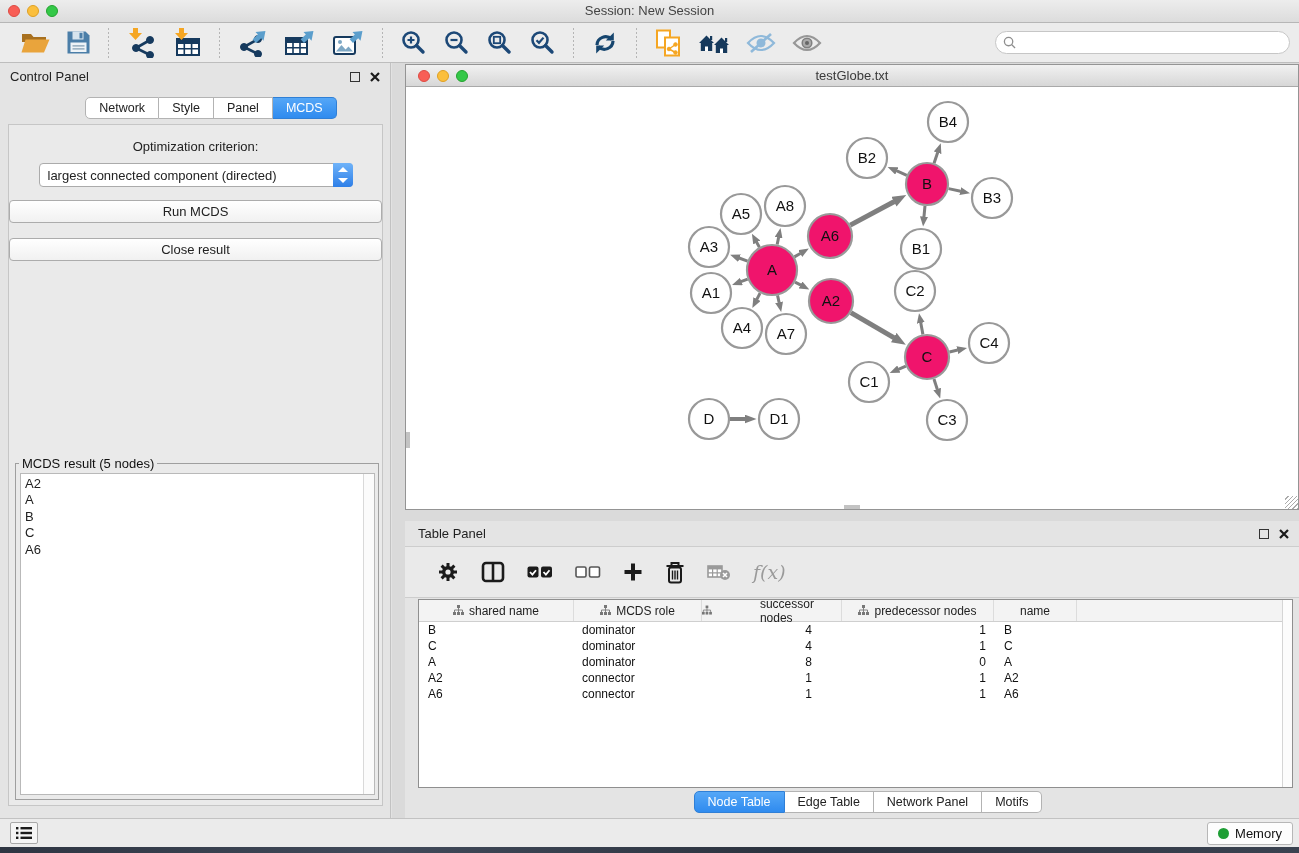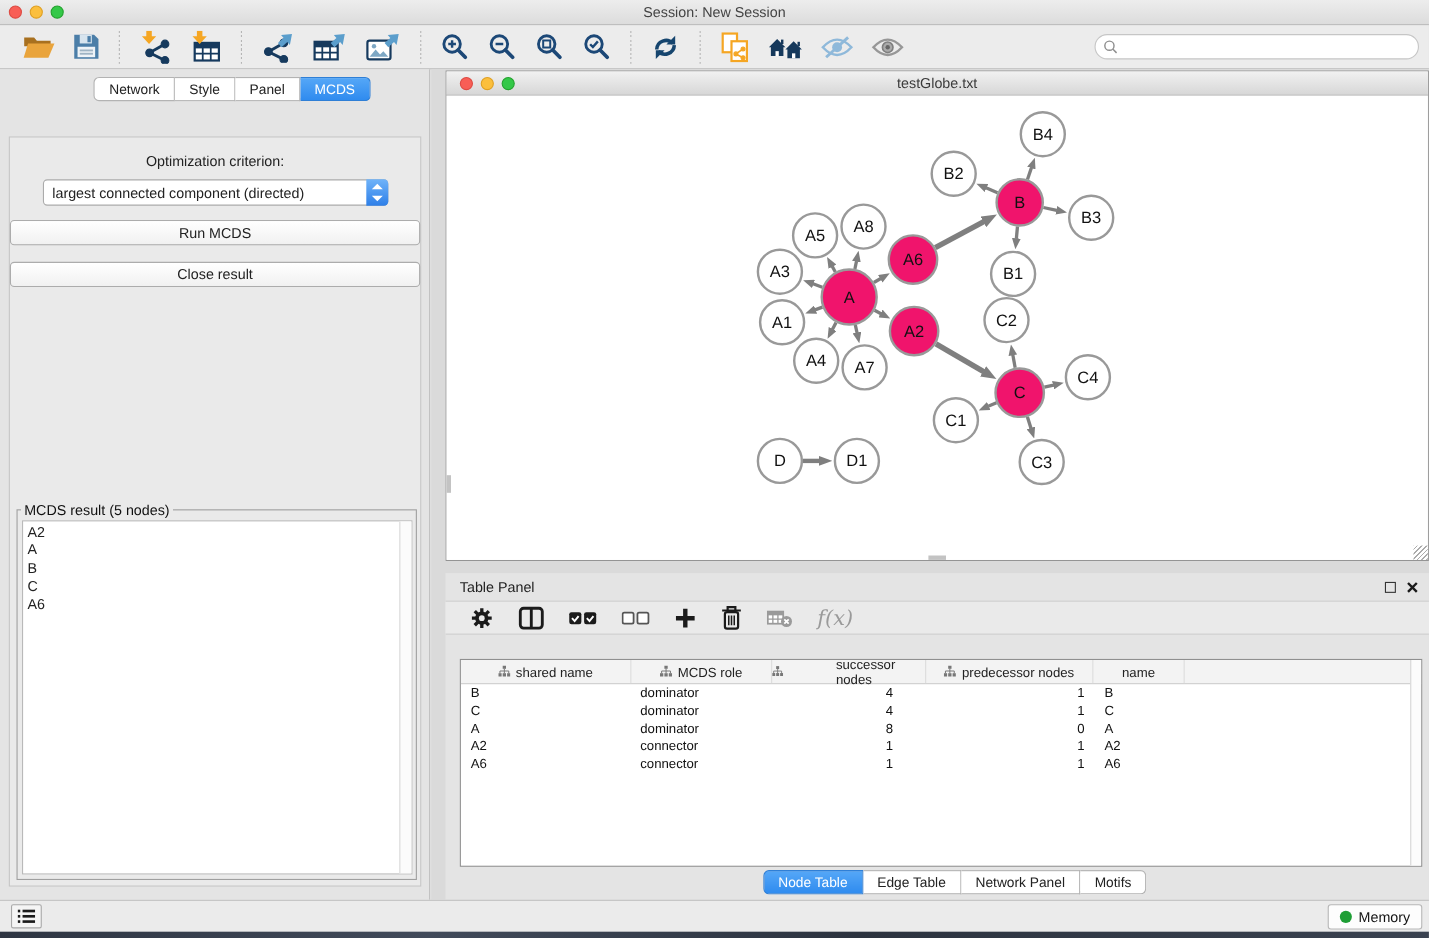--- a/index.html
+++ b/index.html
@@ -81,22 +81,22 @@
   .nw-canvas { position:relative; height:calc(100% - 22px); background:#fff; }
   #graph-svg { position:absolute; inset:0; }
   .vstub { position:absolute; left:0; top:345px; width:4px; height:16px; background:#c3c3c3; }
   .hstub { position:absolute; left:438px; bottom:0; width:16px; height:4px; background:#c3c3c3; }
   .grip { position:absolute; right:0; bottom:0; width:13px; height:13px;
     background:repeating-linear-gradient(135deg, transparent 0 2px, #ababab 2px 3px); }
 
   
   .table-panel { position:absolute; left:13px; top:458px; right:0; bottom:0; background:#e4e4e4; }
   .tp-head { height:25px; display:flex; align-items:center; padding:0 10px 0 13px; font-size:13px; }
-  .tp-toolbar { height:31px; background:#eaeaea; border-top:1px solid #cdcdcd; border-bottom:1px solid #cdcdcd;
-    display:flex; align-items:center; padding-left:22px; gap:22px; }
+  .tp-toolbar { height:52px; background:#eaeaea; border-top:1px solid #cdcdcd; border-bottom:1px solid #cdcdcd;
+    display:flex; align-items:center; padding-left:32px; gap:22px; }
   .tp-btn { background:none; border:none; display:flex; align-items:center; }
   .fx { font-family:"DejaVu Serif", serif; font-style:italic; font-size:19px; color:#9a9a9a; }
   .tbl { position:absolute; left:13px; right:6px; top:78px; bottom:30px;
     background:#fff; border:1px solid #8f8f8f; overflow:hidden; }
   .tbl-header { display:flex; height:22px; background:#f3f3f3; border-bottom:1px solid #cfcfcf; }
   .th { display:flex; align-items:center; justify-content:center; gap:5px;
     font-size:12px; color:#222; border-right:1px solid #dcdcdc; }
   .th.filler { flex:1; border-right:none; }
   .trow { display:flex; height:16px; line-height:16px; font-size:12px; color:#111; }
   .td { overflow:hidden; white-space:nowrap; }
@@ -289,20 +289,30 @@
     <div class="searchbox">
       <svg width="13" height="13" viewBox="0 0 14 14">
         <circle cx="6" cy="6" r="4.5" fill="none" stroke="#8e8e8e" stroke-width="1.4"></circle>
         <line x1="9.5" y1="9.5" x2="13" y2="13" stroke="#8e8e8e" stroke-width="1.4"></line>
       </svg>
       <input type="text" placeholder="" style="">
     </div>
   </div>
 
   <div class="control-panel">
+    <div class="panel-head">
+      <span>Control Panel</span>
+      <span class="spacer"></span>
+      <span class="float-btn"></span>
+      <span class="close-x">
+        <svg width="10" height="10" viewBox="0 0 10 10">
+            <path d="M1 1l8 8M9 1l-8 8" stroke="#1a1a1a" stroke-width="2.2"></path>
+          </svg>
+      </span>
+    </div>
     <div class="cp-tabs" id="ctrl-tabs">
         <div class="seg">Network</div>
         <div class="seg">Style</div>
         <div class="seg">Panel</div>
         <div class="seg active">MCDS</div>
       </div>
     <div class="cp-content">
       <div class="opt-label">Optimization criterion:</div>
       <div class="dropdown">
         <span class="val">largest connected component (directed)</span>

